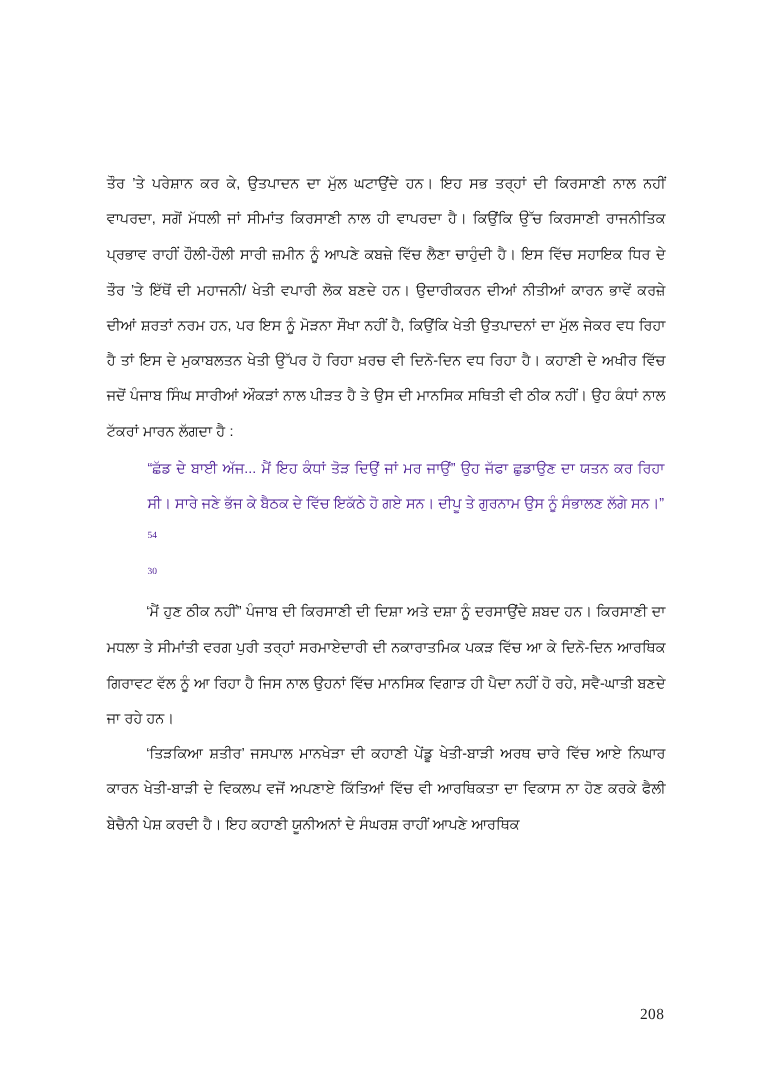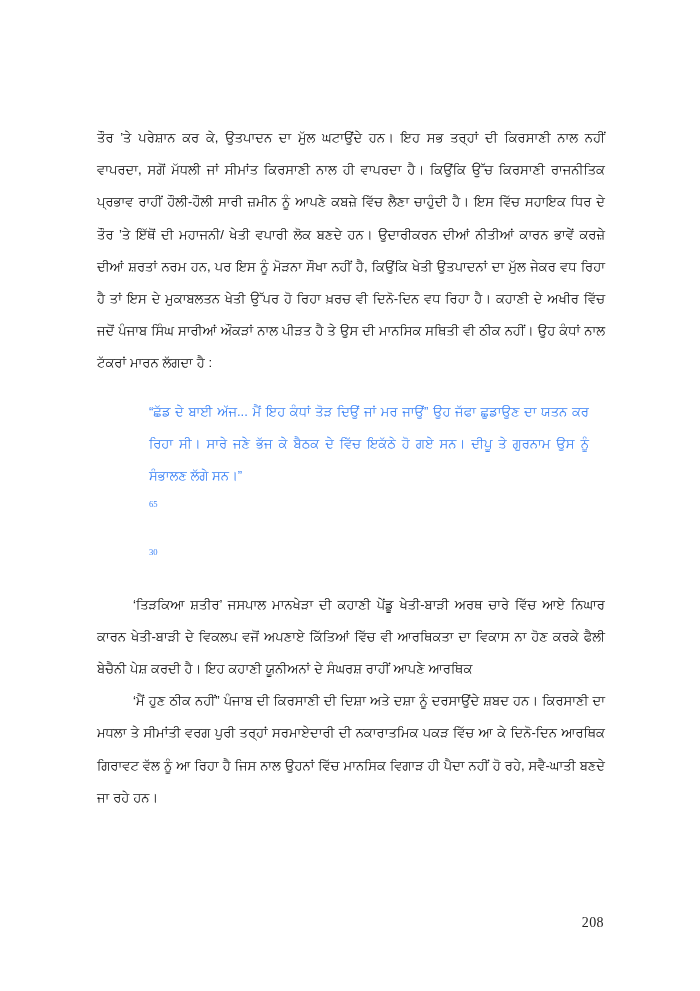--- a/index.html
+++ b/index.html
@@ -33,32 +33,33 @@
     margin: 0;
     font-size: 13.1px;
     line-height: 32.2px;
     text-align: justify;
     text-justify: inter-word;
     color: #111111;
     word-spacing: 0.2px;
   }
   p.body-para.first {
     text-indent: 0;
+    margin-top: 29px;
   }
   p.body-para.indent {
     text-indent: 36px;
   }
   blockquote.quote-block {
-    margin: 16px;
+    margin: 1px;
     padding: 0 0 0 36px;
     font-size: 13.1px;
     line-height: 32.2px;
     text-align: justify;
     text-justify: inter-word;
-    color: #3b82f6;
+    color: #4c1d95;
   }
   blockquote.quote-block .qline {
     display: block;
   }
   sup.fn {
     font-size: 8.6px;
     vertical-align: super;
     line-height: 0;
     font-family: "Liberation Serif", "DejaVu Serif", serif;
   }
@@ -77,29 +78,29 @@
 </head>
 <body>
 
 <div class="page">
 
   <div class="text-block">
 
     <p class="body-para first">ਤੌਰ ’ਤੇ ਪਰੇਸ਼ਾਨ ਕਰ ਕੇ, ਉਤਪਾਦਨ ਦਾ ਮੁੱਲ ਘਟਾਉਂਦੇ ਹਨ। ਇਹ ਸਭ ਤਰ੍ਹਾਂ ਦੀ ਕਿਰਸਾਣੀ ਨਾਲ ਨਹੀਂ ਵਾਪਰਦਾ, ਸਗੋਂ ਮੱਧਲੀ ਜਾਂ ਸੀਮਾਂਤ ਕਿਰਸਾਣੀ ਨਾਲ ਹੀ ਵਾਪਰਦਾ ਹੈ। ਕਿਉਂਕਿ ਉੱਚ ਕਿਰਸਾਣੀ ਰਾਜਨੀਤਿਕ ਪ੍ਰਭਾਵ ਰਾਹੀਂ ਹੌਲੀ-ਹੌਲੀ ਸਾਰੀ ਜ਼ਮੀਨ ਨੂੰ ਆਪਣੇ ਕਬਜ਼ੇ ਵਿੱਚ ਲੈਣਾ ਚਾਹੁੰਦੀ ਹੈ। ਇਸ ਵਿੱਚ ਸਹਾਇਕ ਧਿਰ ਦੇ ਤੌਰ ’ਤੇ ਇੱਥੋਂ ਦੀ ਮਹਾਜਨੀ/ ਖੇਤੀ ਵਪਾਰੀ ਲੋਕ ਬਣਦੇ ਹਨ। ਉਦਾਰੀਕਰਨ ਦੀਆਂ ਨੀਤੀਆਂ ਕਾਰਨ ਭਾਵੇਂ ਕਰਜ਼ੇ ਦੀਆਂ ਸ਼ਰਤਾਂ ਨਰਮ ਹਨ, ਪਰ ਇਸ ਨੂੰ ਮੋੜਨਾ ਸੌਖਾ ਨਹੀਂ ਹੈ, ਕਿਉਂਕਿ ਖੇਤੀ ਉਤਪਾਦਨਾਂ ਦਾ ਮੁੱਲ ਜੇਕਰ ਵਧ ਰਿਹਾ ਹੈ ਤਾਂ ਇਸ ਦੇ ਮੁਕਾਬਲਤਨ ਖੇਤੀ ਉੱਪਰ ਹੋ ਰਿਹਾ ਖ਼ਰਚ ਵੀ ਦਿਨੋ-ਦਿਨ ਵਧ ਰਿਹਾ ਹੈ। ਕਹਾਣੀ ਦੇ ਅਖੀਰ ਵਿੱਚ ਜਦੋਂ ਪੰਜਾਬ ਸਿੰਘ ਸਾਰੀਆਂ ਔਕੜਾਂ ਨਾਲ ਪੀੜਤ ਹੈ ਤੇ ਉਸ ਦੀ ਮਾਨਸਿਕ ਸਥਿਤੀ ਵੀ ਠੀਕ ਨਹੀਂ। ਉਹ ਕੰਧਾਂ ਨਾਲ ਟੱਕਰਾਂ ਮਾਰਨ ਲੱਗਦਾ ਹੈ :</p>
 
     <blockquote class="quote-block">
-      <span class="qline">“ਛੱਡ ਦੇ ਬਾਈ ਅੱਜ... ਮੈਂ ਇਹ ਕੰਧਾਂ ਤੋੜ ਦਿਉਂ ਜਾਂ ਮਰ ਜਾਉਂ” ਉਹ ਜੱਫਾ ਛੁਡਾਉਣ ਦਾ ਯਤਨ ਕਰ ਰਿਹਾ ਸੀ। ਸਾਰੇ ਜਣੇ ਭੱਜ ਕੇ ਬੈਠਕ ਦੇ ਵਿੱਚ ਇਕੱਠੇ ਹੋ ਗਏ ਸਨ। ਦੀਪੂ ਤੇ ਗੁਰਨਾਮ ਉਸ ਨੂੰ ਸੰਭਾਲਣ ਲੱਗੇ ਸਨ।”</span><sup class="fn">65</sup>
+      <span class="qline">“ਛੱਡ ਦੇ ਬਾਈ ਅੱਜ... ਮੈਂ ਇਹ ਕੰਧਾਂ ਤੋੜ ਦਿਉਂ ਜਾਂ ਮਰ ਜਾਉਂ” ਉਹ ਜੱਫਾ ਛੁਡਾਉਣ ਦਾ ਯਤਨ ਕਰ ਰਿਹਾ ਸੀ। ਸਾਰੇ ਜਣੇ ਭੱਜ ਕੇ ਬੈਠਕ ਦੇ ਵਿੱਚ ਇਕੱਠੇ ਹੋ ਗਏ ਸਨ। ਦੀਪੂ ਤੇ ਗੁਰਨਾਮ ਉਸ ਨੂੰ ਸੰਭਾਲਣ ਲੱਗੇ ਸਨ।”</span><sup class="fn">54</sup>
     </blockquote>
 
 
     <blockquote class="quote-block">
       <sup class="fn">30</sup>
     </blockquote>
 
+    <p class="body-para indent">‘ਮੈਂ ਹੁਣ ਠੀਕ ਨਹੀਂ” ਪੰਜਾਬ ਦੀ ਕਿਰਸਾਣੀ ਦੀ ਦਿਸ਼ਾ ਅਤੇ ਦਸ਼ਾ ਨੂੰ ਦਰਸਾਉਂਦੇ ਸ਼ਬਦ ਹਨ। ਕਿਰਸਾਣੀ ਦਾ ਮਧਲਾ ਤੇ ਸੀਮਾਂਤੀ ਵਰਗ ਪੁਰੀ ਤਰ੍ਹਾਂ ਸਰਮਾਏਦਾਰੀ ਦੀ ਨਕਾਰਾਤਮਿਕ ਪਕੜ ਵਿੱਚ ਆ ਕੇ ਦਿਨੋ-ਦਿਨ ਆਰਥਿਕ ਗਿਰਾਵਟ ਵੱਲ ਨੂੰ ਆ ਰਿਹਾ ਹੈ ਜਿਸ ਨਾਲ ਉਹਨਾਂ ਵਿੱਚ ਮਾਨਸਿਕ ਵਿਗਾੜ ਹੀ ਪੈਦਾ ਨਹੀਂ ਹੋ ਰਹੇ, ਸਵੈ-ਘਾਤੀ ਬਣਦੇ ਜਾ ਰਹੇ ਹਨ।</p>
+
     <p class="body-para indent">‘ਤਿੜਕਿਆ ਸ਼ਤੀਰ’ ਜਸਪਾਲ ਮਾਨਖੇੜਾ ਦੀ ਕਹਾਣੀ ਪੇਂਡੂ ਖੇਤੀ-ਬਾੜੀ ਅਰਥ ਚਾਰੇ ਵਿੱਚ ਆਏ ਨਿਘਾਰ ਕਾਰਨ ਖੇਤੀ-ਬਾੜੀ ਦੇ ਵਿਕਲਪ ਵਜੋਂ ਅਪਣਾਏ ਕਿੱਤਿਆਂ ਵਿੱਚ ਵੀ ਆਰਥਿਕਤਾ ਦਾ ਵਿਕਾਸ ਨਾ ਹੋਣ ਕਰਕੇ ਫੈਲੀ ਬੇਚੈਨੀ ਪੇਸ਼ ਕਰਦੀ ਹੈ। ਇਹ ਕਹਾਣੀ ਯੂਨੀਅਨਾਂ ਦੇ ਸੰਘਰਸ਼ ਰਾਹੀਂ ਆਪਣੇ ਆਰਥਿਕ</p>
-
-    <p class="body-para indent">‘ਮੈਂ ਹੁਣ ਠੀਕ ਨਹੀਂ” ਪੰਜਾਬ ਦੀ ਕਿਰਸਾਣੀ ਦੀ ਦਿਸ਼ਾ ਅਤੇ ਦਸ਼ਾ ਨੂੰ ਦਰਸਾਉਂਦੇ ਸ਼ਬਦ ਹਨ। ਕਿਰਸਾਣੀ ਦਾ ਮਧਲਾ ਤੇ ਸੀਮਾਂਤੀ ਵਰਗ ਪੁਰੀ ਤਰ੍ਹਾਂ ਸਰਮਾਏਦਾਰੀ ਦੀ ਨਕਾਰਾਤਮਿਕ ਪਕੜ ਵਿੱਚ ਆ ਕੇ ਦਿਨੋ-ਦਿਨ ਆਰਥਿਕ ਗਿਰਾਵਟ ਵੱਲ ਨੂੰ ਆ ਰਿਹਾ ਹੈ ਜਿਸ ਨਾਲ ਉਹਨਾਂ ਵਿੱਚ ਮਾਨਸਿਕ ਵਿਗਾੜ ਹੀ ਪੈਦਾ ਨਹੀਂ ਹੋ ਰਹੇ, ਸਵੈ-ਘਾਤੀ ਬਣਦੇ ਜਾ ਰਹੇ ਹਨ।</p>
 
   </div>
 
   <div class="page-number">208</div>
 
 </div>
 
 </body></html>

